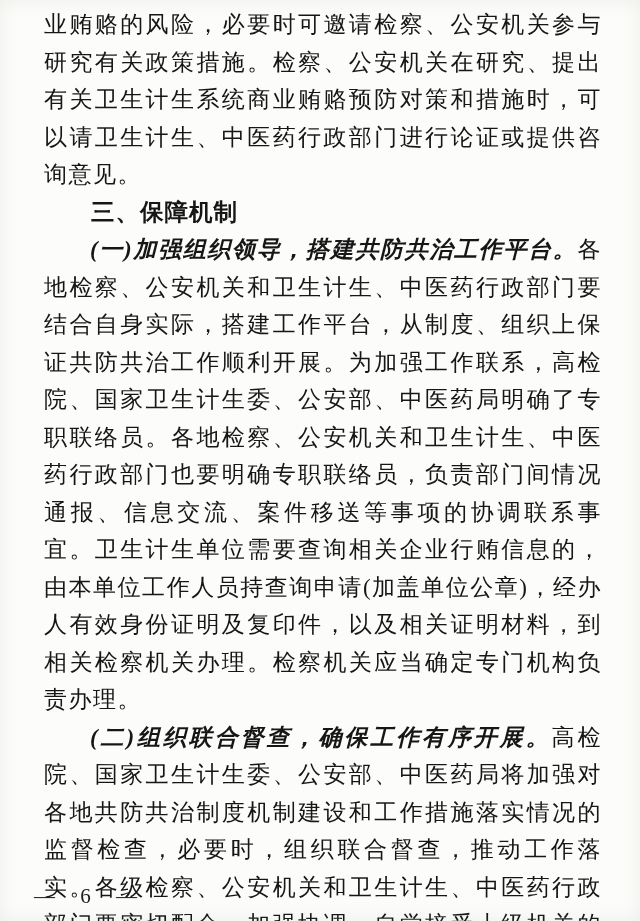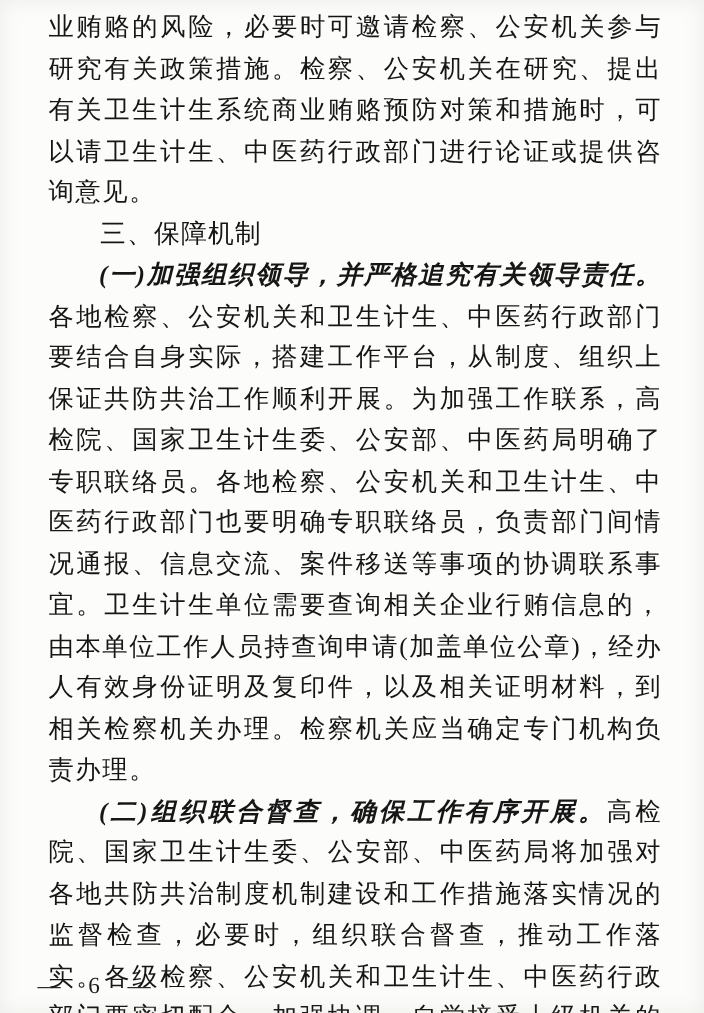--- a/index.html
+++ b/index.html
@@ -32,21 +32,21 @@
     text-indent: 0;
   }
   .lead {
     font-weight: bold;
     font-style: italic;
   }
   .heading {
     margin: 0;
     font-size: 23.5px;
     line-height: 37.5px;
-    font-weight: normal;
+    font-weight: bold;
     font-family: "Liberation Sans", "DejaVu Sans", sans-serif;
     letter-spacing: 1px;
     text-indent: 2em;
   }
   .footer {
     position: absolute;
     left: 34px;
     bottom: 12px;
     font-size: 21px;
     letter-spacing: 10px;
@@ -63,19 +63,19 @@
 </style>
 </head>
 <body>
 
 <div class="page">
 
   <p class="body cont">业贿赂的风险，必要时可邀请检察、公安机关参与研究有关政策措施。检察、公安机关在研究、提出有关卫生计生系统商业贿赂预防对策和措施时，可以请卫生计生、中医药行政部门进行论证或提供咨询意见。</p>
 
   <h2 class="heading">三、保障机制</h2>
 
-  <p class="body"><span class="lead">(一)加强组织领导，并严格追究有关领导责任。</span><span>各地检察、公安机关和卫生计生、中医药行政部门要结合自身实际，搭建工作平台，从制度、组织上保证共防共治工作顺利开展。为加强工作联系，高检院、国家卫生计生委、公安部、中医药局明确了专职联络员。各地检察、公安机关和卫生计生、中医药行政部门也要明确专职联络员，负责部门间情况通报、信息交流、案件移送等事项的协调联系事宜。卫生计生单位需要查询相关企业行贿信息的，由本单位工作人员持查询申请(加盖单位公章)，经办人有效身份证明及复印件，以及相关证明材料，到相关检察机关办理。检察机关应当确定专门机构负责办理。</span></p>
+  <p class="body"><span class="lead">(一)加强组织领导，搭建共防共治工作平台。</span><span>各地检察、公安机关和卫生计生、中医药行政部门要结合自身实际，搭建工作平台，从制度、组织上保证共防共治工作顺利开展。为加强工作联系，高检院、国家卫生计生委、公安部、中医药局明确了专职联络员。各地检察、公安机关和卫生计生、中医药行政部门也要明确专职联络员，负责部门间情况通报、信息交流、案件移送等事项的协调联系事宜。卫生计生单位需要查询相关企业行贿信息的，由本单位工作人员持查询申请(加盖单位公章)，经办人有效身份证明及复印件，以及相关证明材料，到相关检察机关办理。检察机关应当确定专门机构负责办理。</span></p>
 
   <p class="body"><span class="lead">(二)组织联合督查，确保工作有序开展。</span><span>高检院、国家卫生计生委、公安部、中医药局将加强对各地共防共治制度机制建设和工作措施落实情况的监督检查，必要时，组织联合督查，推动工作落实。各级检察、公安机关和卫生计生、中医药行政部门要密切配合，加强协调，自觉接受上级机关的检查指导。要把商业贿赂防治工作纳入各级卫生计生单位年度党风廉政建设责任考核，对出现严重商业贿赂犯罪的单位，实行一票否决，并严格追究有关领导责任。</span></p>
 
   <div class="footer">— 6 —</div>
 
 </div>
 
 </body></html>

